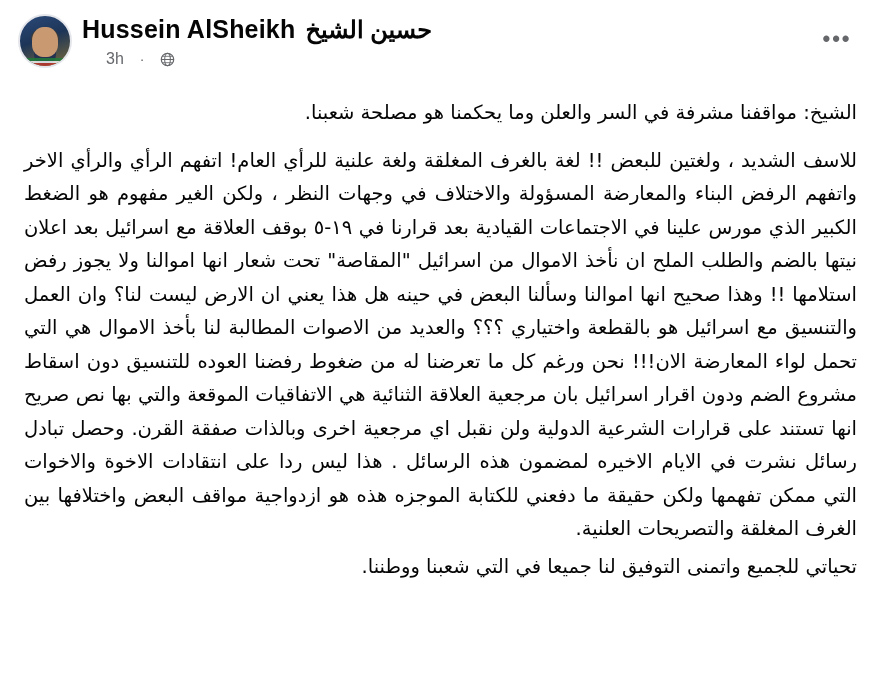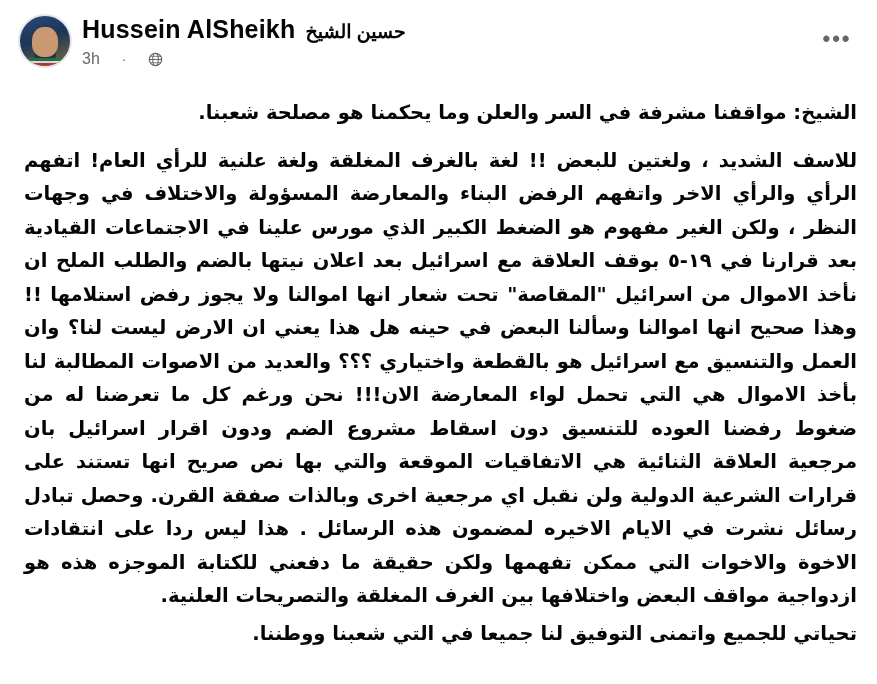--- a/index.html
+++ b/index.html
@@ -83,32 +83,33 @@
     gap: 10px;
     white-space: nowrap;
   }
   .author-name-en {
     font-size: 25px;
     font-weight: bold;
     color: #050505;
     letter-spacing: .2px;
   }
   .author-name-ar {
-    font-size: 19px;
+    font-size: 24px;
     font-weight: bold;
     color: #050505;
     direction: rtl;
   }
   .meta-line {
     display: flex;
     align-items: center;
-    gap: 22px;
+    gap: 16px;
     margin-top: 6px;
     color: #65676b;
     font-size: 16px;
+    margin-left: 24px;
   }
   .meta-dot {
     font-size: 14px;
     color: #65676b;
     line-height: 1;
   }
   .globe-icon svg { display: block; }
   .more-button {
     position: absolute;
     right: 0;
@@ -127,21 +128,20 @@
   .post-body {
     direction: rtl;
     text-align: right;
     font-size: 19.5px;
     line-height: 1.72;
     color: #050505;
     margin-top: 16px;
     padding-left: 6px;
     padding-right: 2px;
     font-family: "DejaVu Sans", "Liberation Sans", sans-serif;
-    font-weight: bold;
   }
   .para {
     margin: 0 0 4px 0;
   }
   .para.lead {
     margin-bottom: 14px;
   }
   .para.block {
     text-align: justify;
     text-align-last: right;

